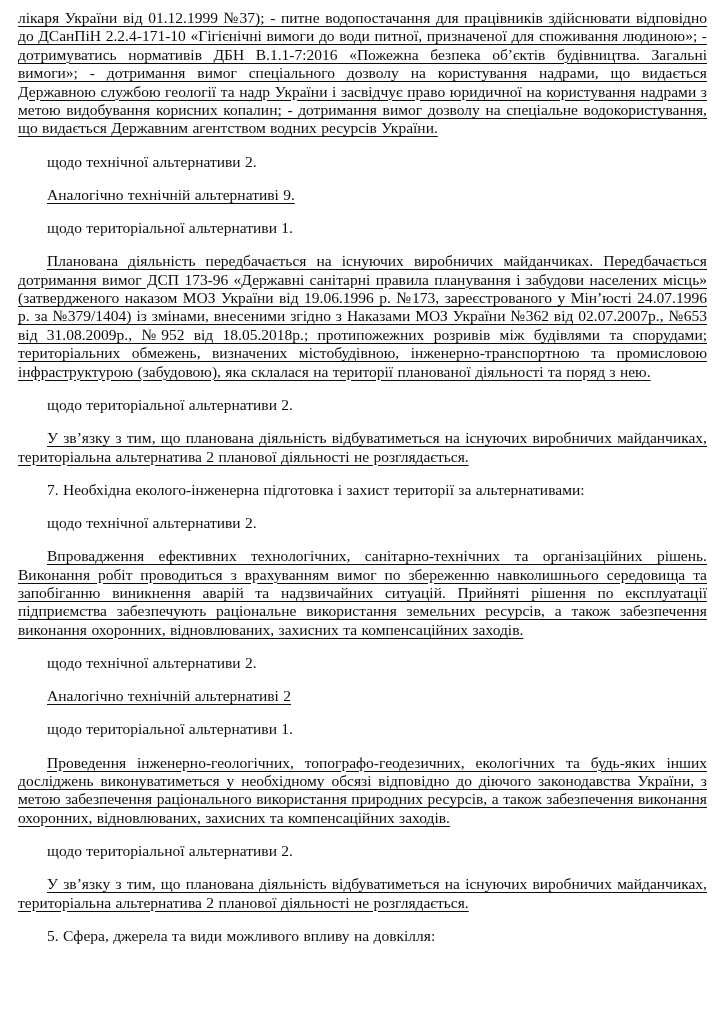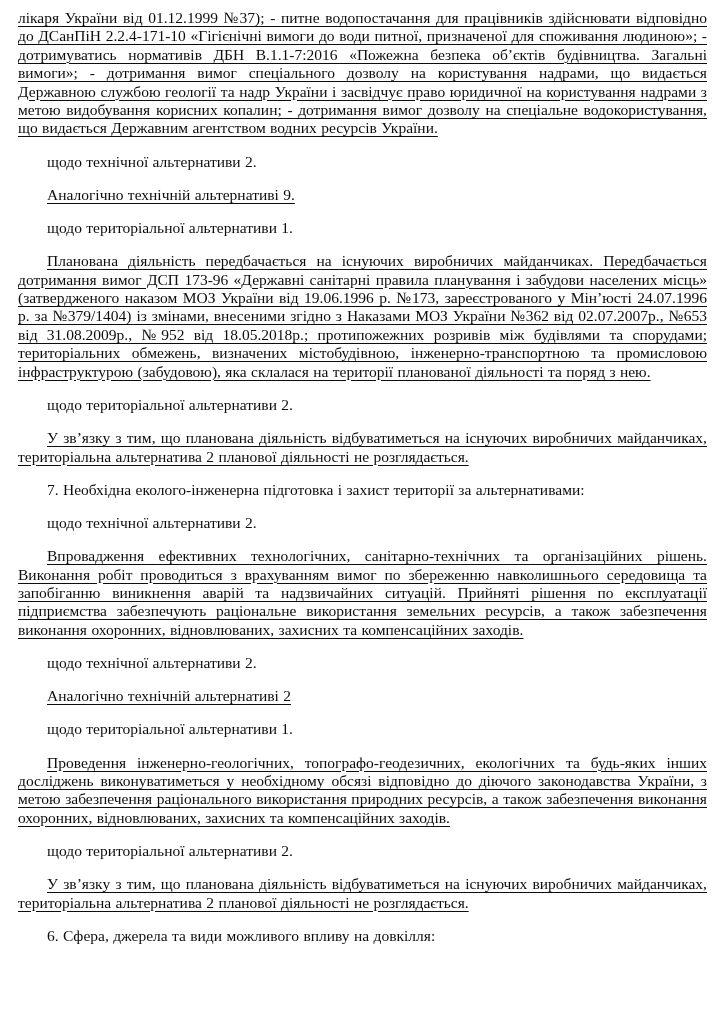--- a/index.html
+++ b/index.html
@@ -52,14 +52,14 @@
   <p class="para u justify">У зв’язку з тим, що планована діяльність відбуватиметься на існуючих виробничих майданчиках, територіальна альтернатива 2 планової діяльності не розглядається.</p>
   <p class="para">7. Необхідна еколого-інженерна підготовка і захист території за альтернативами:</p>
   <p class="para">щодо технічної альтернативи 2.</p>
   <p class="para u justify">Впровадження ефективних технологічних, санітарно-технічних та організаційних рішень. Виконання робіт проводиться з врахуванням вимог по збереженню навколишнього середовища та запобіганню виникнення аварій та надзвичайних ситуацій. Прийняті рішення по експлуатації підприємства забезпечують раціональне використання земельних ресурсів, а також забезпечення виконання охоронних, відновлюваних, захисних та компенсаційних заходів.</p>
   <p class="para">щодо технічної альтернативи 2.</p>
   <p class="para u">Аналогічно технічній альтернативі 2</p>
   <p class="para">щодо територіальної альтернативи 1.</p>
   <p class="para u justify">Проведення інженерно-геологічних, топографо-геодезичних, екологічних та будь-яких інших досліджень виконуватиметься у необхідному обсязі відповідно до діючого законодавства України, з метою забезпечення раціонального використання природних ресурсів, а також забезпечення виконання охоронних, відновлюваних, захисних та компенсаційних заходів.</p>
   <p class="para">щодо територіальної альтернативи 2.</p>
   <p class="para u justify">У зв’язку з тим, що планована діяльність відбуватиметься на існуючих виробничих майданчиках, територіальна альтернатива 2 планової діяльності не розглядається.</p>
-  <p class="para">6. Сфера, джерела та види можливого впливу на довкілля:</p>
+  <p class="para">5. Сфера, джерела та види можливого впливу на довкілля:</p>
 </div>
 
 </body></html>

